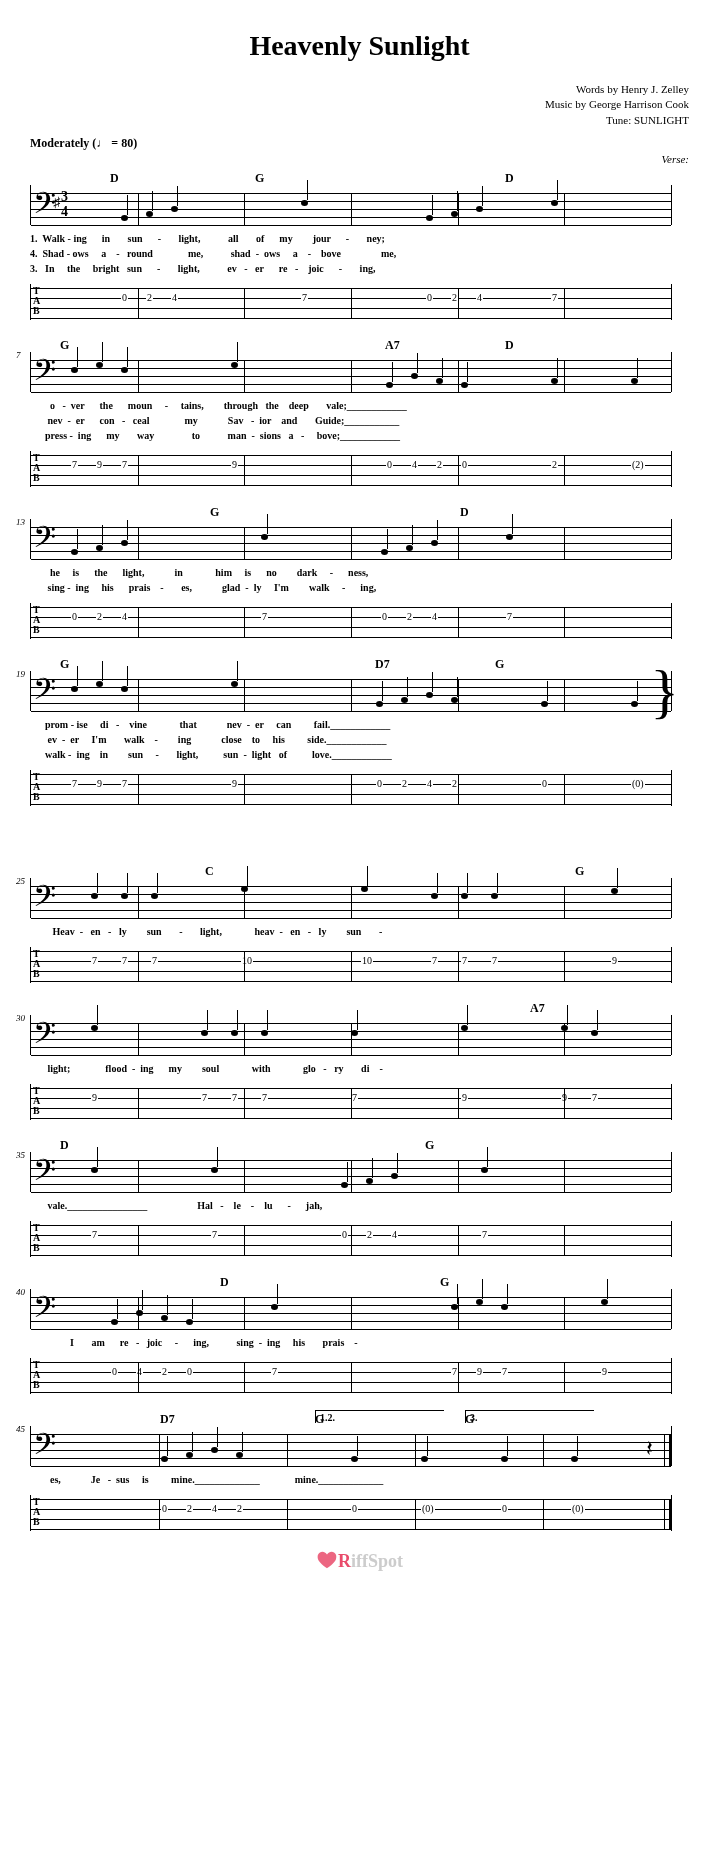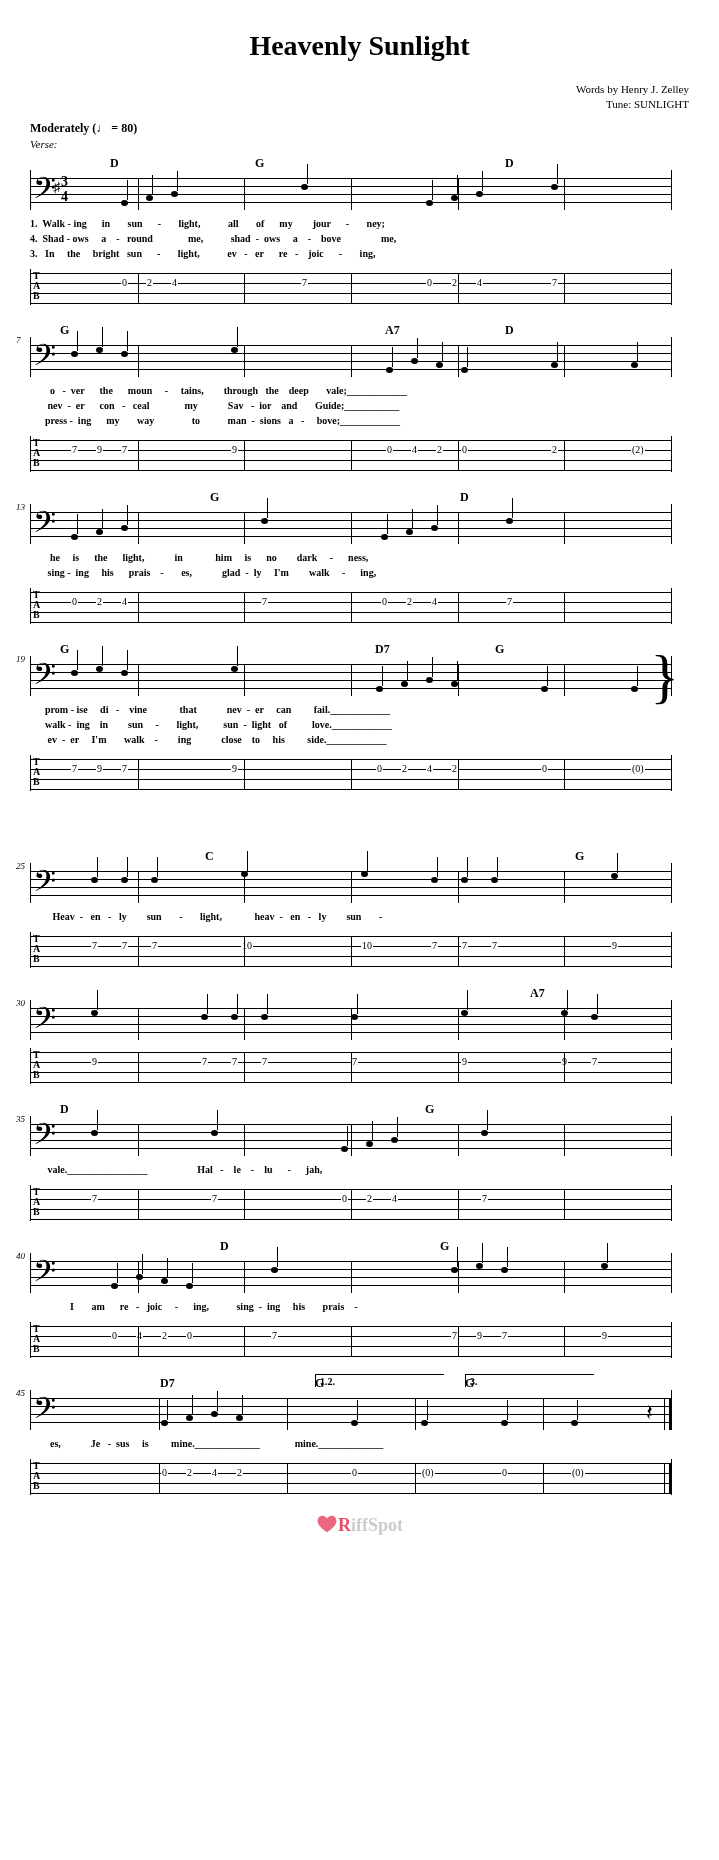--- a/index.html
+++ b/index.html
@@ -27,20 +27,21 @@
   }
   .tempo {
     font-size: 12px;
     font-weight: bold;
     margin-bottom: 2px;
   }
   .section-label {
     font-size: 11px;
     font-style: italic;
     margin-bottom: 6px;
+    text-align: right;
   }
   .system {
     margin-bottom: 18px;
     position: relative;
   }
   .bar-num {
     font-size: 9px;
     font-style: italic;
     position: absolute;
     top: 12px;
@@ -126,20 +127,21 @@
 </style>
 </head>
 <body>
 
 <div class="sheet">
 
   <div class="title">Heavenly Sunlight</div>
 
   <div class="credits">
     <div>Words by Henry J. Zelley</div>
+    <div>Music by George Harrison Cook</div>
     <div>Tune: SUNLIGHT</div>
   </div>
 
   <div class="tempo">Moderately  (♩ = 80)</div>
   <div class="section-label">Verse:</div>
 
   <div id="systems">
       <div class="system">
         <div class="chord-row">
           <span style="left: 80px;">D</span>
@@ -335,22 +337,22 @@
           <div class="stem" style="left: 606px; top: 10px;"></div>
           <div class="barline" style="left: 106.667px;"></div>
           <div class="barline" style="left: 213.333px;"></div>
           <div class="barline" style="left: 320px;"></div>
           <div class="barline" style="left: 426.667px;"></div>
           <div class="barline" style="left: 533.333px;"></div>
           <div class="brace">}</div>
         </div>
         <div class="lyrics">
           <div class="lyric-line">      prom - ise     di   -    vine             that            nev  -  er     can         fail.____________</div>
+          <div class="lyric-line">       ev  -  er     I'm       walk    -        ing            close    to     his         side.____________</div>
           <div class="lyric-line">      walk -  ing    in        sun     -       light,          sun  -  light   of          love.____________</div>
-          <div class="lyric-line">       ev  -  er     I'm       walk    -        ing            close    to     his         side.____________</div>
         </div>
         <div class="tab" style="width: 640px;">
           <div class="tab-label">T<br>A<br>B</div>
           <div class="tabnum" style="left: 40px; top: 8px;">7</div>
           <div class="tabnum" style="left: 65px; top: 8px;">9</div>
           <div class="tabnum" style="left: 90px; top: 8px;">7</div>
           <div class="tabnum" style="left: 200px; top: 8px;">9</div>
           <div class="tabnum" style="left: 345px; top: 8px;">0</div>
           <div class="tabnum" style="left: 370px; top: 8px;">2</div>
           <div class="tabnum" style="left: 395px; top: 8px;">4</div>
@@ -439,20 +441,23 @@
           <div class="stem" style="left: 436px; top: -9.8px;"></div>
           <div class="note" style="left: 530px; top: 10.2px;"></div>
           <div class="stem" style="left: 536px; top: -9.8px;"></div>
           <div class="note" style="left: 560px; top: 14.6px;"></div>
           <div class="stem" style="left: 566px; top: -5.4px;"></div>
           <div class="barline" style="left: 106.667px;"></div>
           <div class="barline" style="left: 213.333px;"></div>
           <div class="barline" style="left: 320px;"></div>
           <div class="barline" style="left: 426.667px;"></div>
           <div class="barline" style="left: 533.333px;"></div>
+        </div>
+        <div class="lyrics">
+          <div class="lyric-line">       light;              flood  -  ing      my        soul             with             glo   -   ry       di    -</div>
         </div>
         <div class="tab" style="width: 640px;">
           <div class="tab-label">T<br>A<br>B</div>
           <div class="tabnum" style="left: 60px; top: 8px;">9</div>
           <div class="tabnum" style="left: 170px; top: 8px;">7</div>
           <div class="tabnum" style="left: 200px; top: 8px;">7</div>
           <div class="tabnum" style="left: 230px; top: 8px;">7</div>
           <div class="tabnum" style="left: 320px; top: 8px;">7</div>
           <div class="tabnum" style="left: 430px; top: 8px;">9</div>
           <div class="tabnum" style="left: 530px; top: 8px;">9</div>

